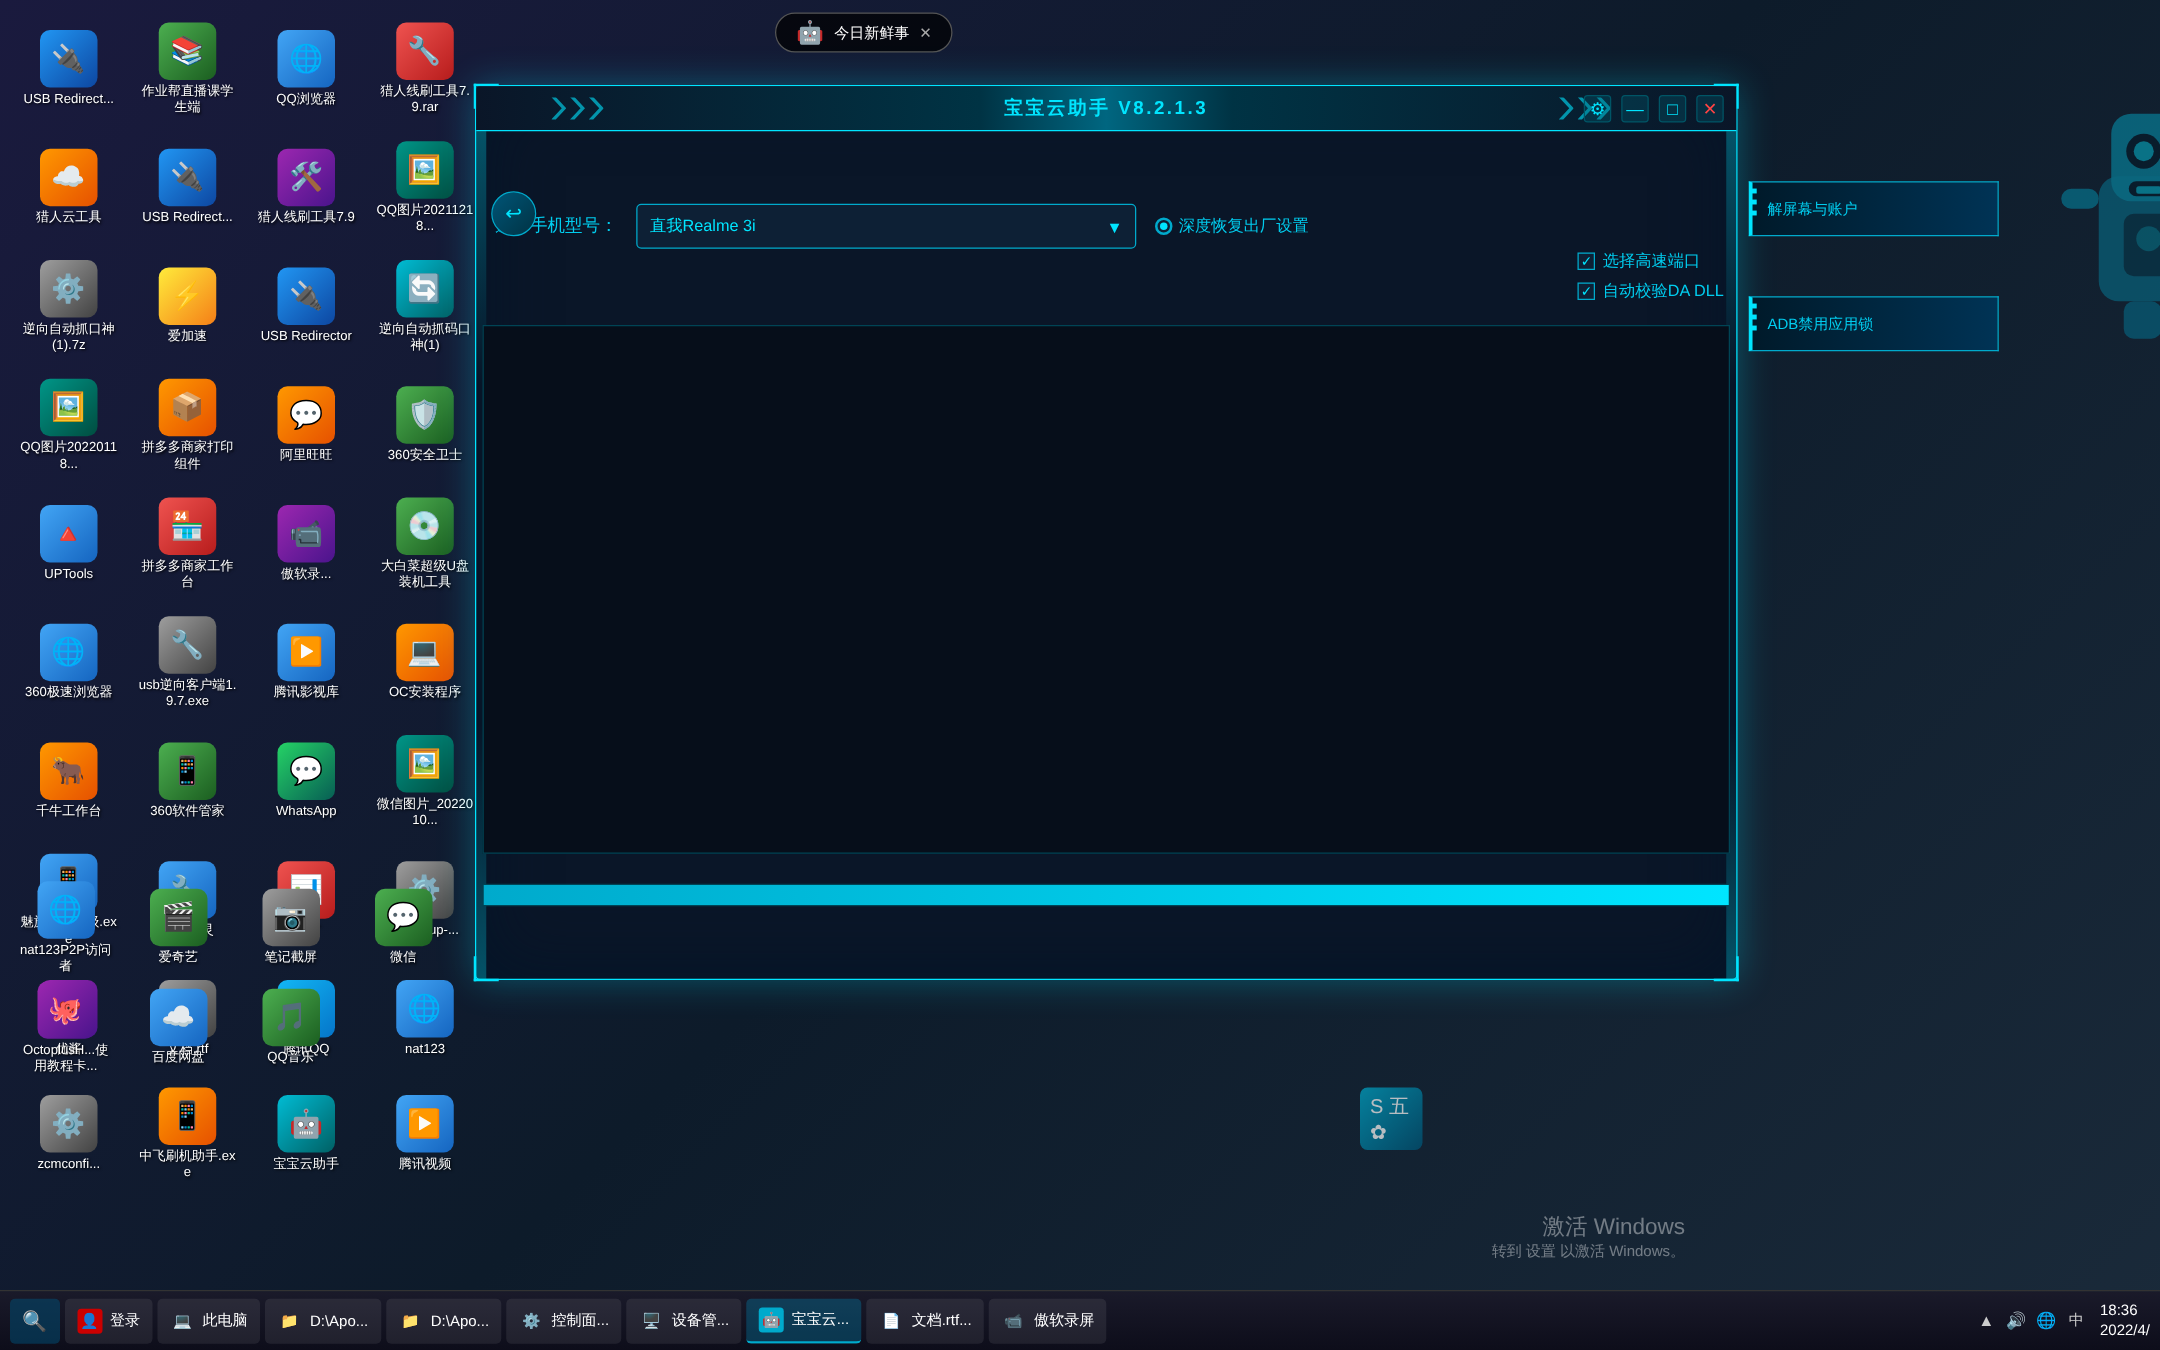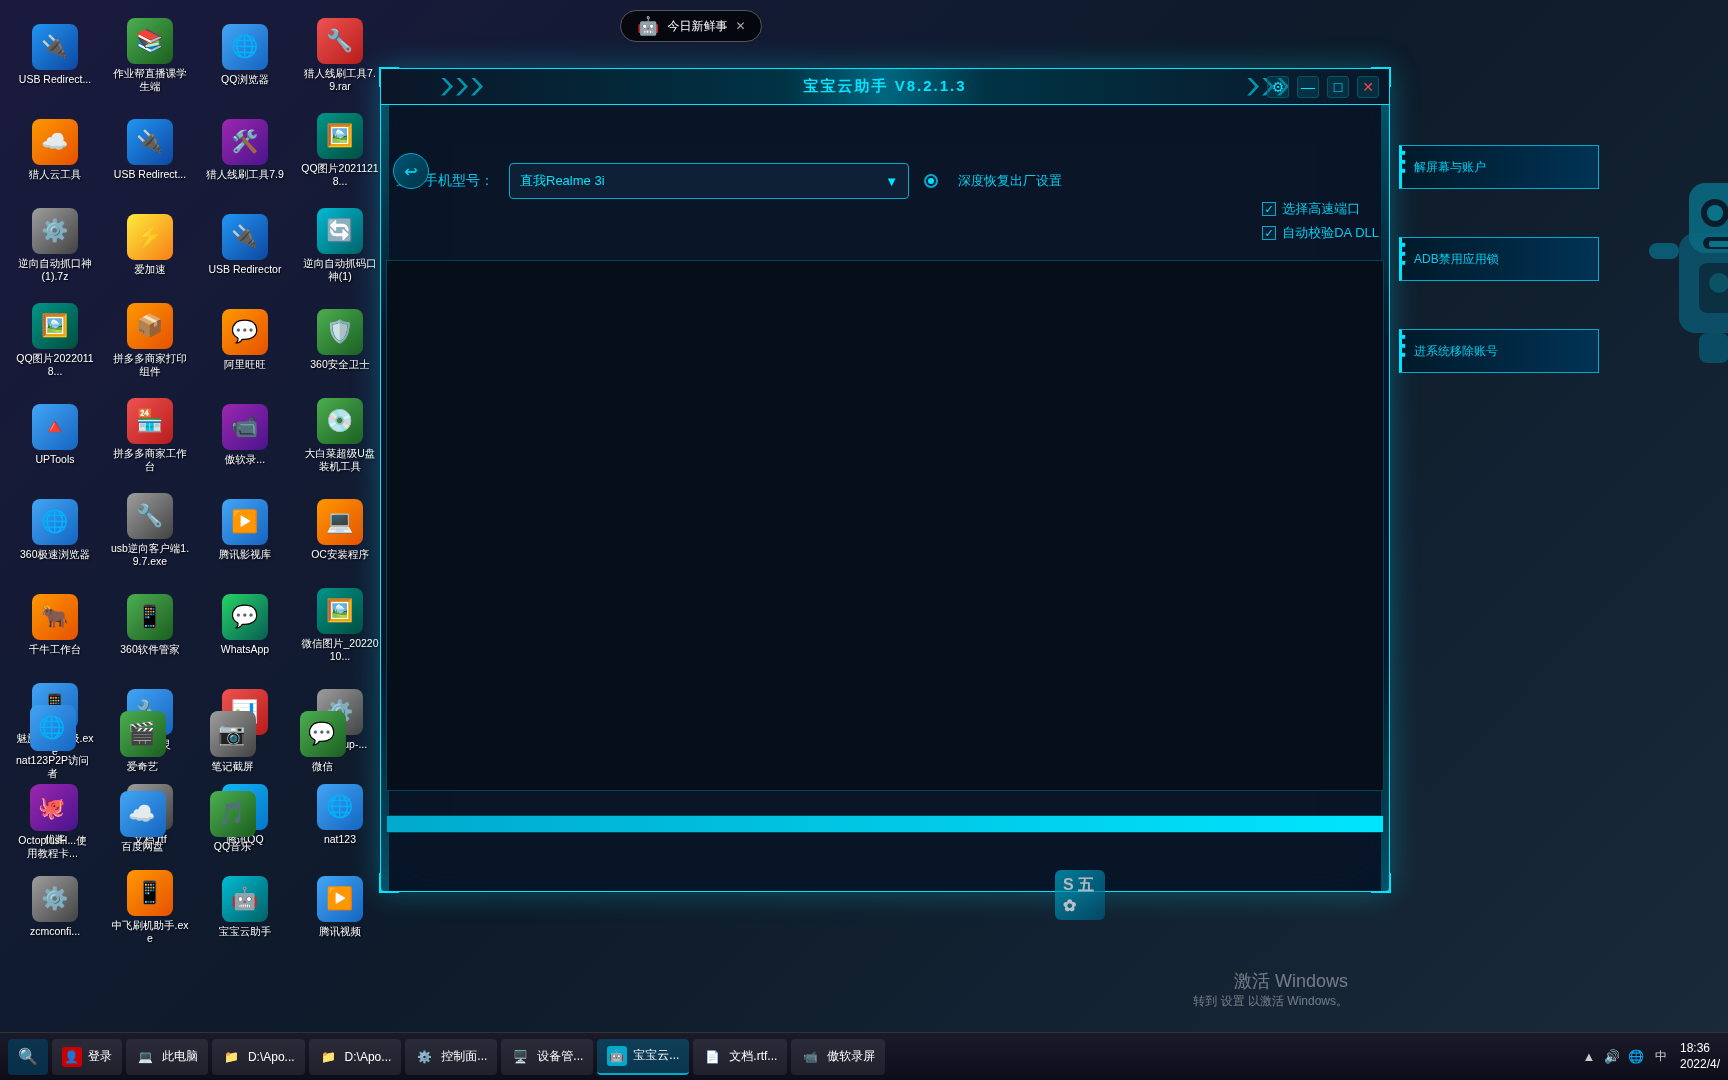--- a/index.html
+++ b/index.html
@@ -81,21 +81,21 @@
     .ic-cyan { background: linear-gradient(135deg, #00bcd4, #006064); }
     .ic-whatsapp { background: linear-gradient(135deg, #25D366, #075E54); }
     .ic-qq { background: linear-gradient(135deg, #12B7F5, #0575c9); }
 
     
     .app-window {
       position: absolute;
       top: 68px;
       left: 380px;
       width: 1010px;
-      height: 824px;
+      height: 716px;
       background: #0a1628;
       border: 1.5px solid #00e5ff;
       border-radius: 4px;
       box-shadow: 0 0 30px rgba(0,229,255,0.3), inset 0 0 60px rgba(0,20,40,0.8);
       padding-left: 30px;
     }
 
     
     .corner {
       position: absolute;
@@ -225,21 +225,21 @@
       display: flex;
       align-items: center;
       justify-content: space-between;
       cursor: pointer;
       max-width: 400px;
     }
 
     .radio-option {
       display: flex;
       align-items: center;
-      gap: 20px;
+      gap: 5px;
       color: #00ccee;
       font-size: 13px;
       cursor: pointer;
       white-space: nowrap;
     }
 
     .radio-circle {
       width: 14px;
       height: 14px;
       border-radius: 50%;
@@ -811,21 +811,20 @@
       <div class="progress-bar-container">
         <div class="progress-bar-fill" style="width:100%;"></div>
       </div>
 
 
     </div>
 
     <div class="right-panel">
       <div class="right-panel-btn">解屏幕与账户</div>
       <div class="right-panel-btn">ADB禁用应用锁</div>
-      <div class="right-panel-btn">进系统移除账号</div>
 
       <div class="robot-mascot">
         <svg viewBox="0 0 100 120" xmlns="http://www.w3.org/2000/svg" opacity="0.6">
 
           <rect x="20" y="40" width="60" height="50" rx="8" fill="#00aacc" opacity="0.8"></rect>
 
           <rect x="25" y="15" width="50" height="35" rx="8" fill="#00ccee" opacity="0.9"></rect>
 
           <circle cx="38" cy="30" r="7" fill="#001a2a"></circle>
           <circle cx="62" cy="30" r="7" fill="#001a2a"></circle>
@@ -848,21 +847,21 @@
           <rect x="30" y="55" width="40" height="25" rx="4" fill="#003344" opacity="0.8"></rect>
           <circle cx="40" cy="65" r="5" fill="#00e5ff" opacity="0.5"></circle>
           <circle cx="50" cy="65" r="5" fill="#00aacc" opacity="0.5"></circle>
           <circle cx="60" cy="65" r="5" fill="#006688" opacity="0.5"></circle>
         </svg>
       </div>
     </div>
 
   </div>
 
-  <div class="s-logo" style="position:absolute;bottom:160px;right:623px;font-size:16px;opacity:0.7;background:linear-gradient(135deg,#00aacc,#005577);padding:5px 8px;border-radius:6px;color:#fff;font-weight:bold;">S 五 ✿</div>
+  <div class="s-logo" style="position:absolute;bottom:160px;right:590px;font-size:16px;opacity:0.7;background:linear-gradient(135deg,#00aacc,#005577);padding:5px 8px;border-radius:6px;color:#fff;font-weight:normal;">S 五 ✿</div>
 
   <div class="win-activate">
     <div>激活 Windows</div>
     <div>转到 设置 以激活 Windows。</div>
   </div>
 
   <div class="taskbar">
 
     <div class="taskbar-item" style="background:rgba(0,80,120,0.5);">
       <span style="font-size:16px;">🔍</span>

